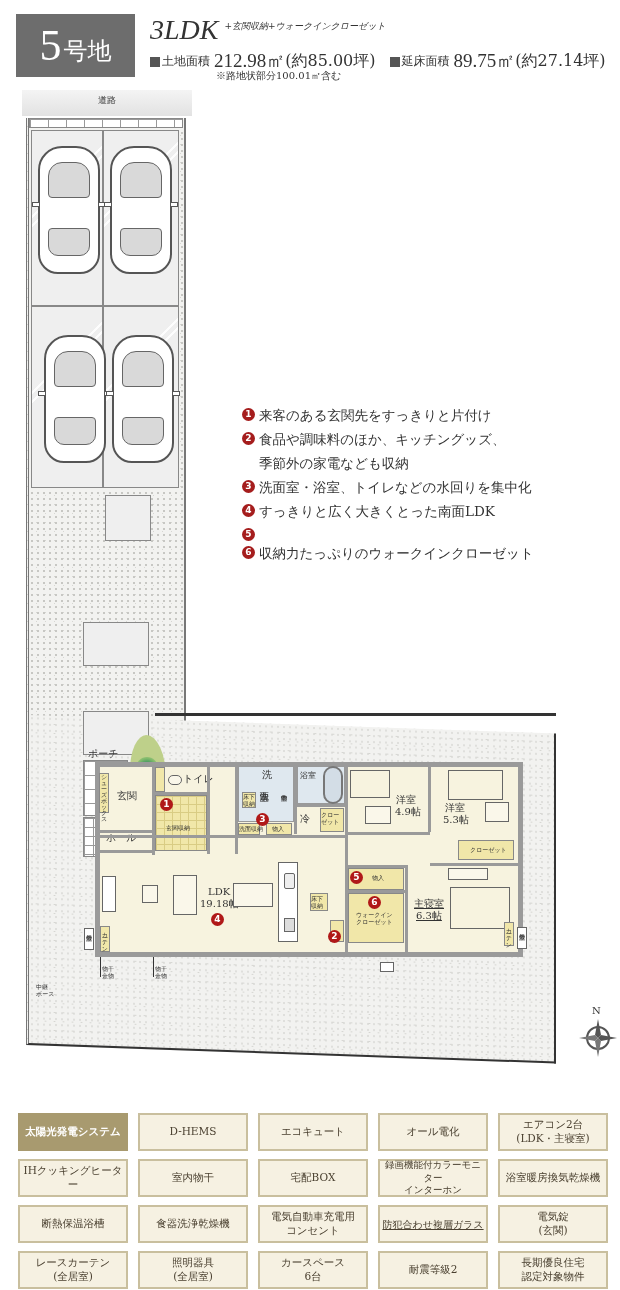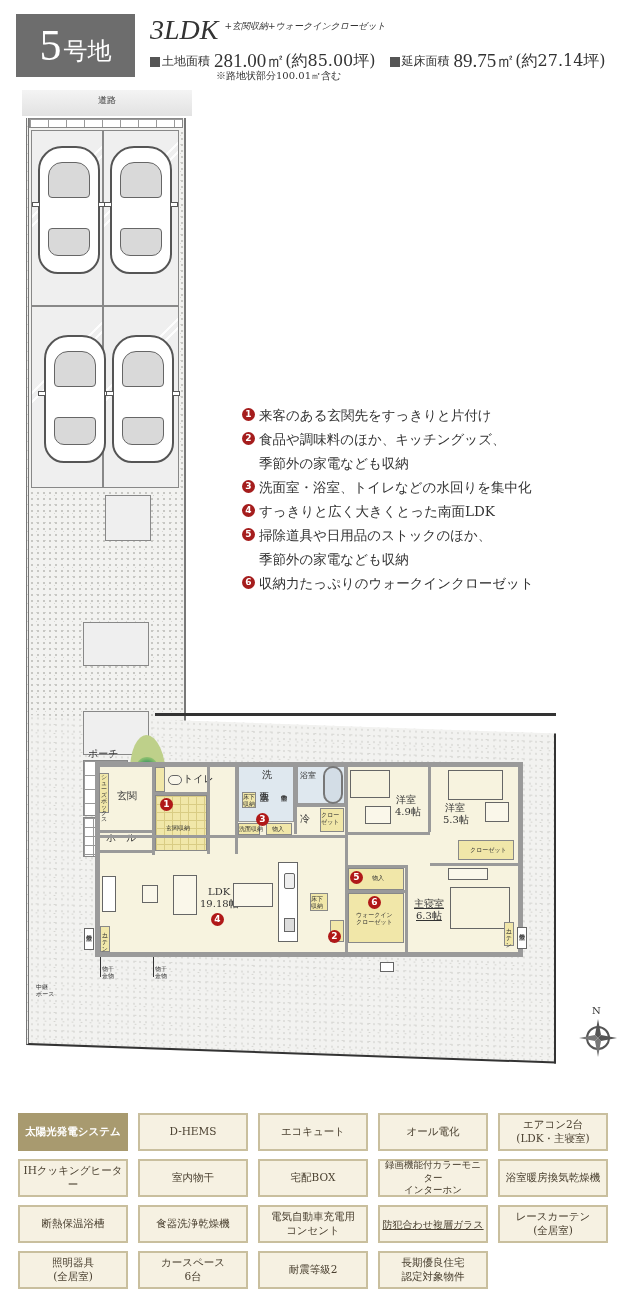--- a/index.html
+++ b/index.html
@@ -70,21 +70,21 @@
   <span class="suf">号地</span>
 </div>
 <div class="plan-title">
   <span class="type">3LDK</span>
   <span class="extra">+玄関収納+ウォークインクローゼット</span>
 </div>
 <div class="area-row">
   <div class="group">
     <span class="sq"></span>
     <span>土地面積</span>
-    <span class="big">281.00㎡</span>
+    <span class="big">212.98㎡</span>
     <span class="small">(約85.00坪)</span>
   </div>
   <div class="group">
     <span class="sq"></span>
     <span>延床面積</span>
     <span class="big">89.75㎡</span>
     <span class="small">(約27.14坪)</span>
   </div>
 </div>
 <div class="area-note">※路地状部分100.01㎡含む</div>
@@ -286,24 +286,20 @@
   <div class="feature">
     <span class="fm">3</span>
     <span>洗面室・浴室、トイレなどの水回りを集中化</span>
   </div>
   <div class="feature">
     <span class="fm">4</span>
     <span>すっきりと広く大きくとった南面LDK</span>
   </div>
   <div class="feature">
     <span class="fm">5</span>
-    <span class="cont">
-      <span style="display:block">掃除道具や日用品のストックのほか、</span>
-      <span style="display:block">季節外の家電なども収納</span>
-    </span>
   </div>
   <div class="feature">
     <span class="fm">6</span>
     <span>収納力たっぷりのウォークインクローゼット</span>
   </div>
 </div>
 
 <div class="equip">
   <div class="eq on">太陽光発電システム</div>
   <div class="eq">D-HEMS</div>
@@ -315,20 +311,22 @@
   <div class="eq">室内物干</div>
   <div class="eq">宅配BOX</div>
   <div class="eq" style="font-size:9.5px;">録画機能付カラーモニター
 インターホン</div>
   <div class="eq">浴室暖房換気乾燥機</div>
   <div class="eq">断熱保温浴槽</div>
   <div class="eq">食器洗浄乾燥機</div>
   <div class="eq">電気自動車充電用
 コンセント</div>
   <div class="eq" style="font-size:10px;text-decoration:underline;">防犯合わせ複層ガラス</div>
+  <div class="eq">電気錠
+(玄関)</div>
   <div class="eq">レースカーテン
 (全居室)</div>
   <div class="eq">照明器具
 (全居室)</div>
   <div class="eq">カースペース
 6台</div>
   <div class="eq">耐震等級2</div>
   <div class="eq">長期優良住宅
 認定対象物件</div>
 </div>

